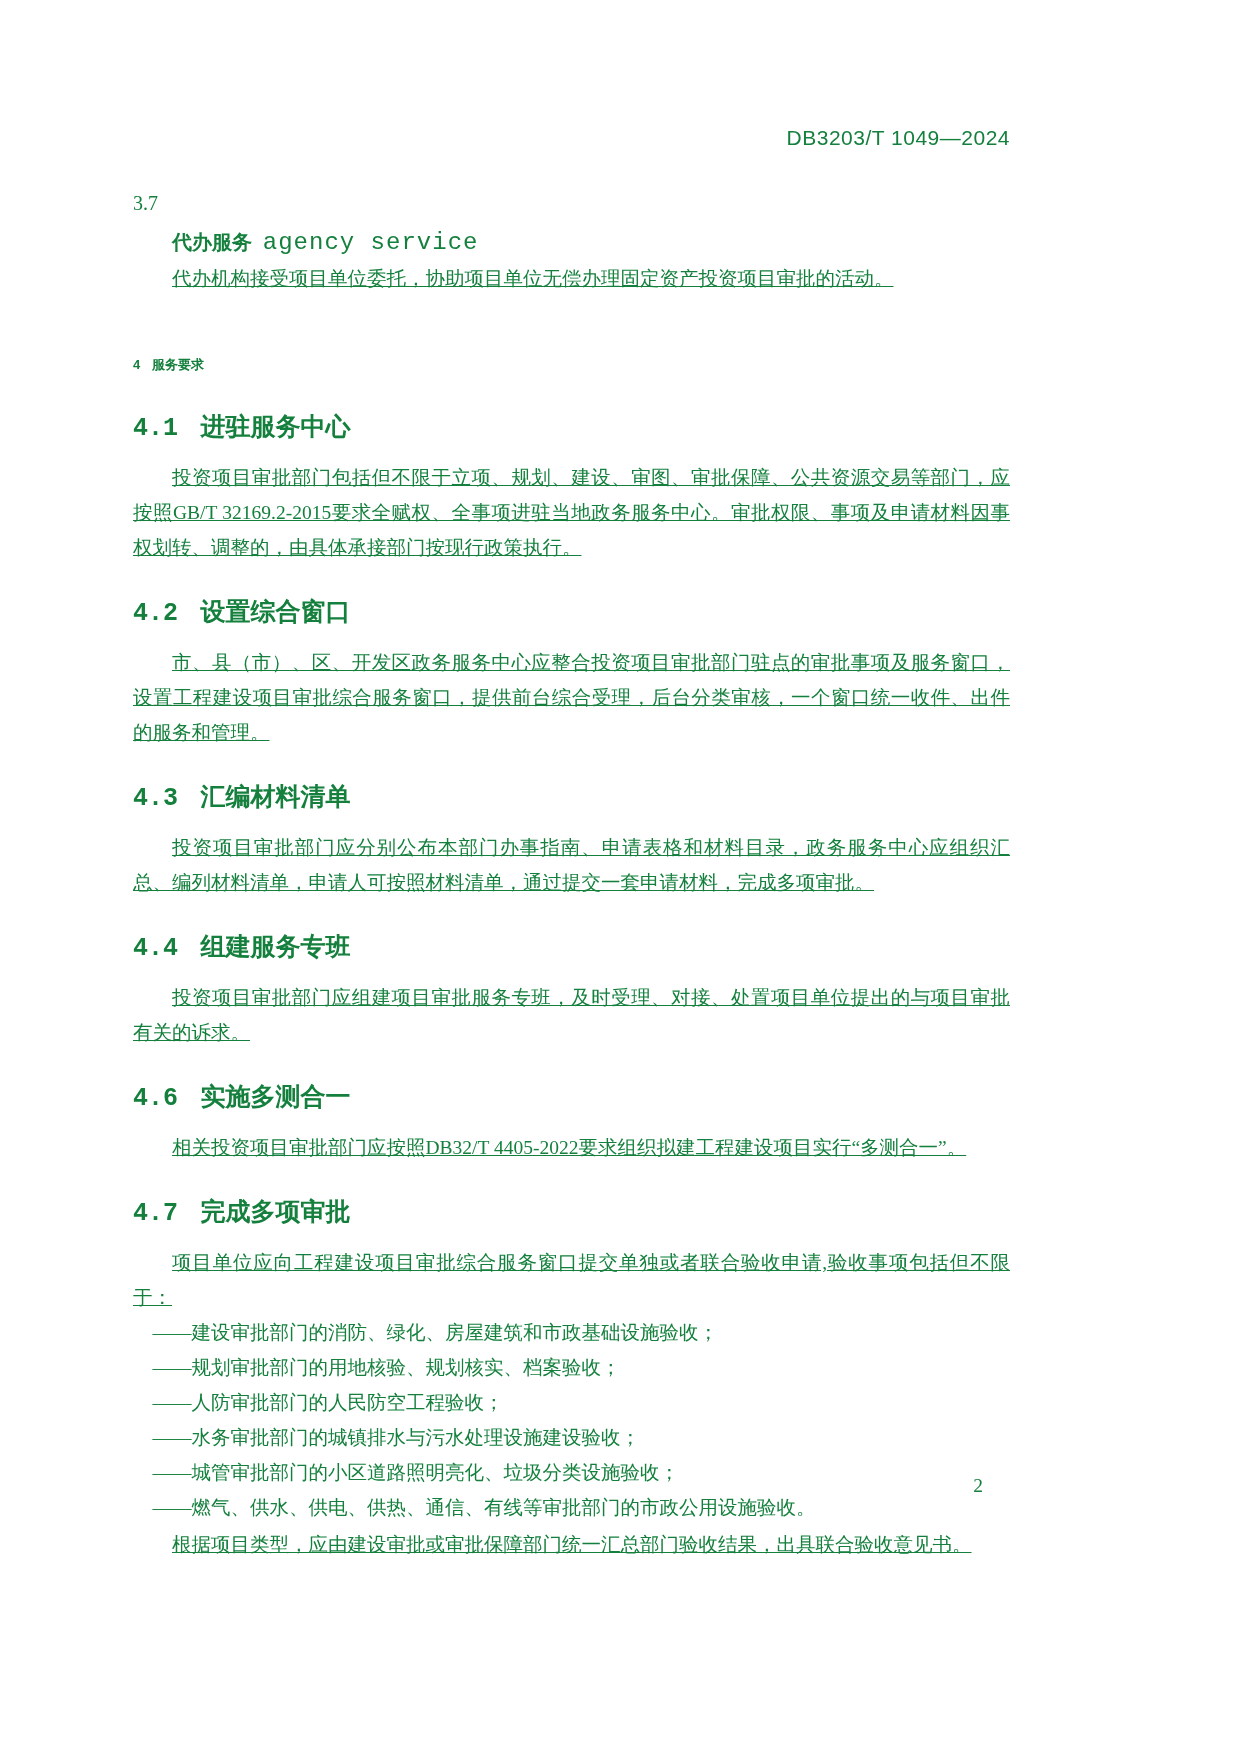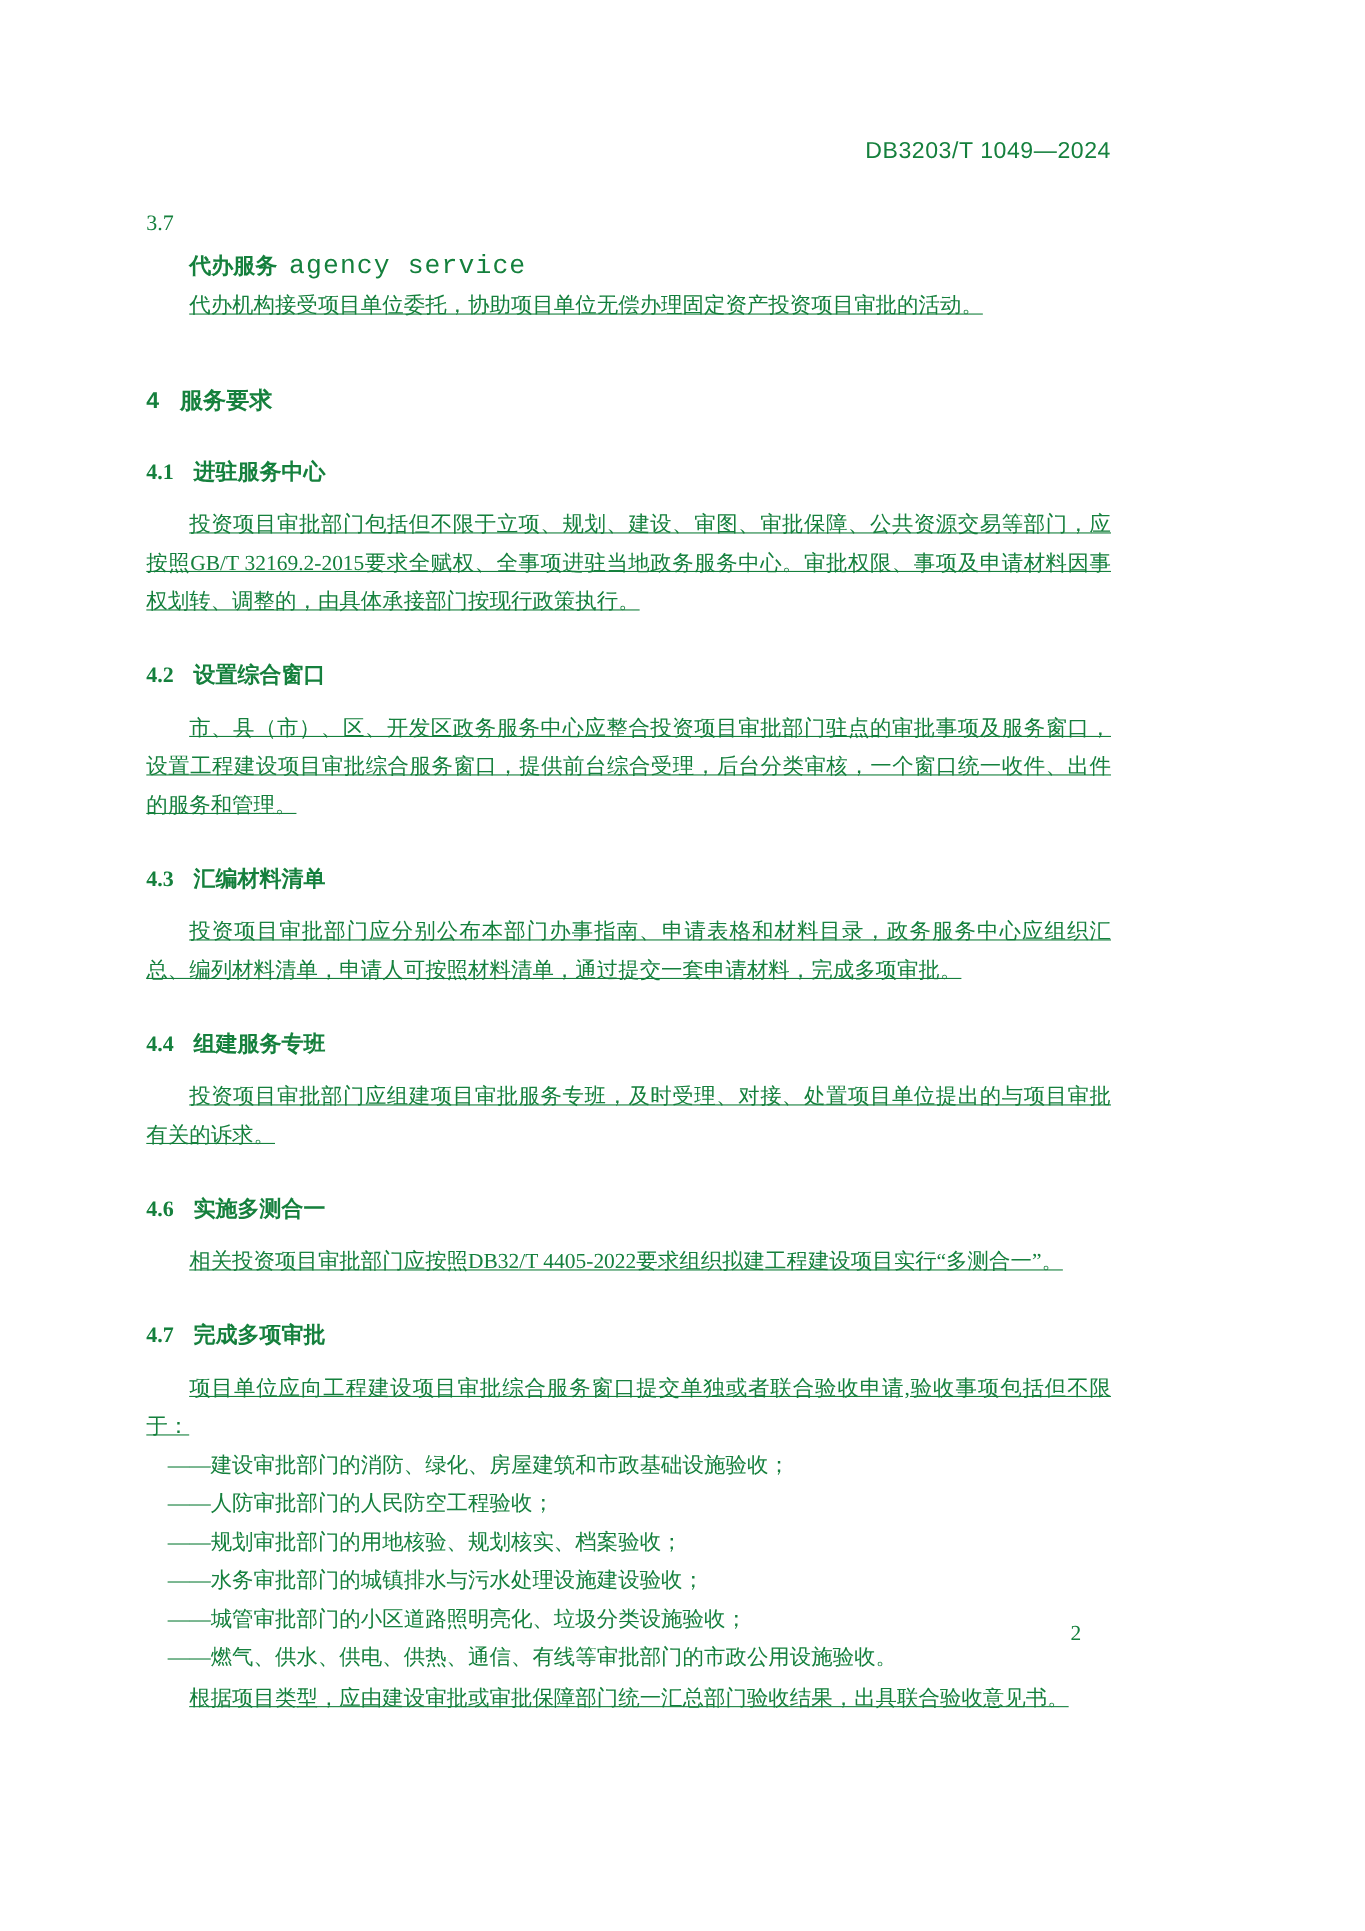--- a/index.html
+++ b/index.html
@@ -46,28 +46,28 @@
   }
   p.body-para {
     margin: 2px 0 0 0;
     text-indent: 2em;
     text-align: justify;
     line-height: 35px;
     text-decoration: underline;
   }
   h2.chapter-heading {
     font-family: "Liberation Sans", sans-serif;
-    font-size: 21px;
+    font-size: 13px;
     font-weight: bold;
     margin: 54px 0 0 0;
     line-height: 30px;
   }
   h3.section-heading {
-    font-family: Liberation Serif, serif;
-    font-size: 20px;
+    font-family: Liberation Mono, monospace;
+    font-size: 25px;
     font-weight: bold;
     margin: 34px 0 16px 0;
     line-height: 30px;
   }
   .h-title { margin-left: 0.9em; }
   .dash-item {
     margin: 0;
     text-indent: 1em;
     line-height: 35px;
     text-align: justify;
@@ -124,22 +124,22 @@
     <span>4.6</span><span class="h-title">实施多测合一</span>
   </h3>
   <p class="body-para">相关投资项目审批部门应按照DB32/T 4405-2022要求组织拟建工程建设项目实行“多测合一”。</p>
 
   <h3 class="section-heading">
     <span>4.7</span><span class="h-title">完成多项审批</span>
   </h3>
   <p class="body-para">项目单位应向工程建设项目审批综合服务窗口提交单独或者联合验收申请,验收事项包括但不限于：</p>
 
   <p class="dash-item">——建设审批部门的消防、绿化、房屋建筑和市政基础设施验收；</p>
+  <p class="dash-item">——规划审批部门的用地核验、规划核实、档案验收；</p>
   <p class="dash-item">——人防审批部门的人民防空工程验收；</p>
-  <p class="dash-item">——规划审批部门的用地核验、规划核实、档案验收；</p>
   <p class="dash-item">——水务审批部门的城镇排水与污水处理设施建设验收；</p>
   <p class="dash-item">——城管审批部门的小区道路照明亮化、垃圾分类设施验收；</p>
   <p class="dash-item">——燃气、供水、供电、供热、通信、有线等审批部门的市政公用设施验收。</p>
   <p class="body-para">根据项目类型，应由建设审批或审批保障部门统一汇总部门验收结果，出具联合验收意见书。</p>
 
   <div class="page-number">2</div>
 
 </div>
 
 </body></html>

